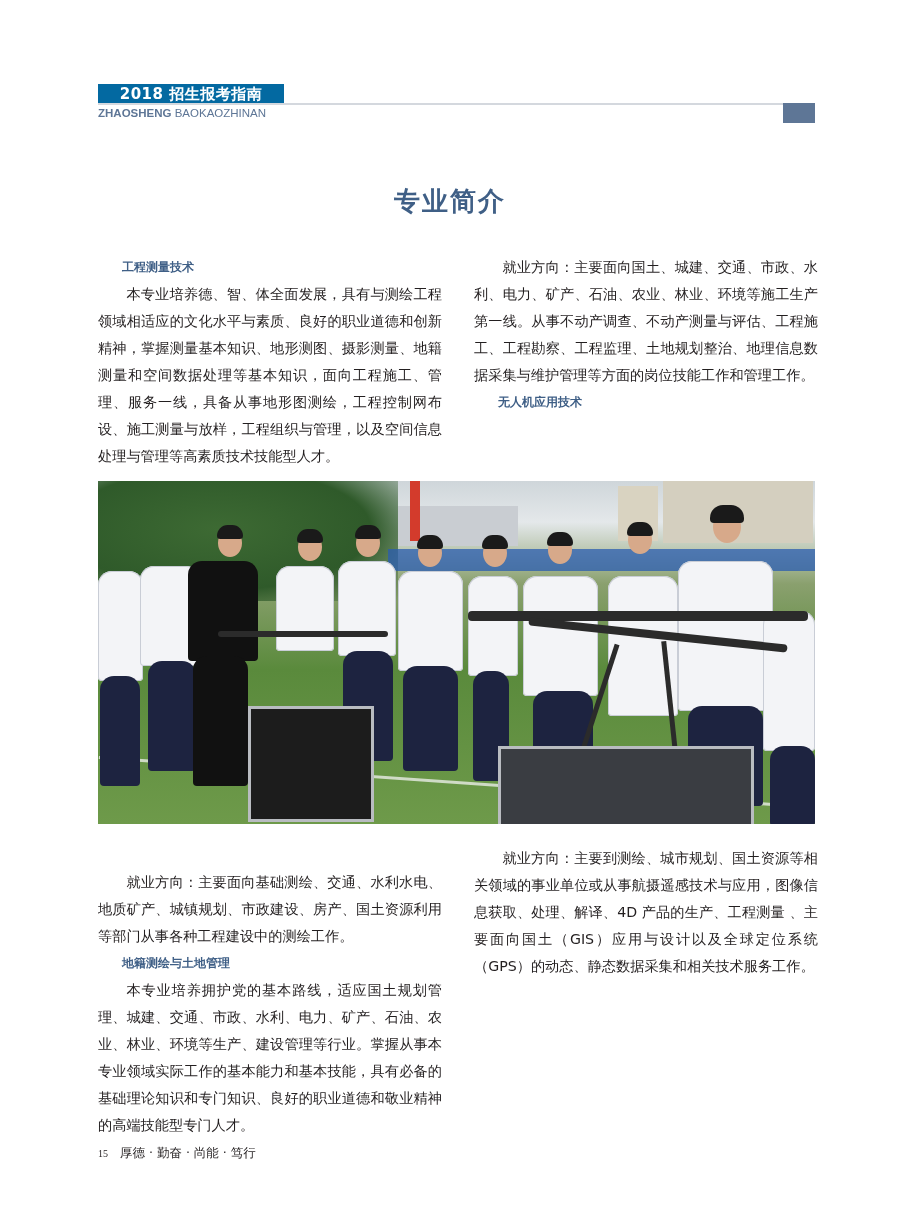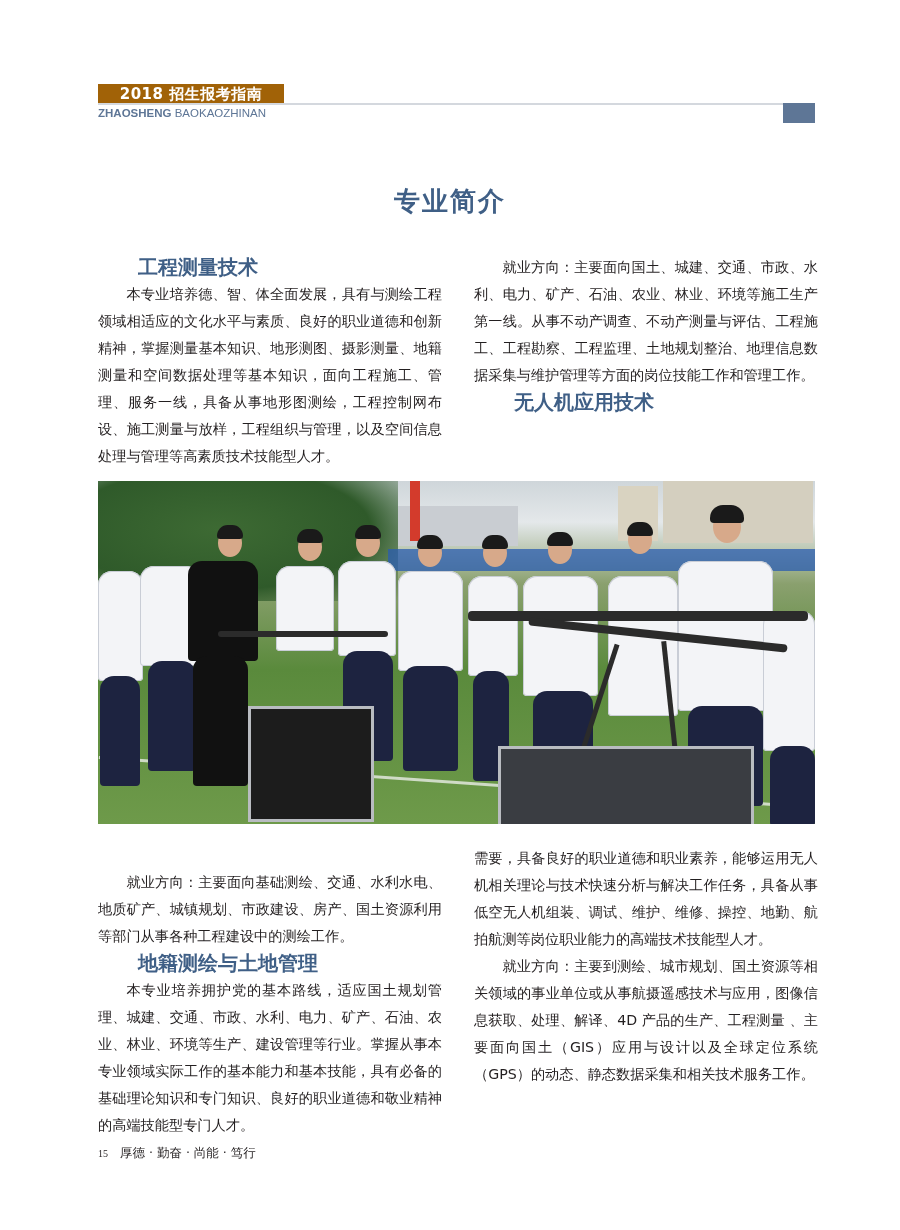--- a/index.html
+++ b/index.html
@@ -1,38 +1,38 @@
 <!DOCTYPE html>
 <html><head>
 <meta charset="utf-8">
 <style>
   html, body { margin: 0; padding: 0; background: #ffffff; }
   body { width: 900px; height: 1230px; position: relative; overflow: hidden;
          font-family: "DejaVu Sans", "Liberation Sans", sans-serif; color: #231f20; }
 
   
   .hdr-band { position: absolute; left: 98px; top: 84px; width: 186px; height: 20px;
-              background: #a16207; color: #fff; font-weight: bold; font-size: 15px;
+              background: #0369a1; color: #fff; font-weight: bold; font-size: 15px;
               line-height: 20px; text-align: center; letter-spacing: 0.5px; }
   .hdr-rule { position: absolute; left: 98px; top: 103px; width: 717px; height: 2px; background: #d4d8de; }
   .hdr-sub { position: absolute; left: 98px; top: 106px; font-size: 11.5px; line-height: 14px;
              color: #5e7696; font-family: "Liberation Sans", sans-serif; }
   .hdr-sub b { font-weight: bold; }
   .hdr-square { position: absolute; left: 783px; top: 103px; width: 32px; height: 20px; background: #5e7696; }
 
   
   .page-title { position: absolute; left: 0; width: 900px; top: 184px; text-align: center;
                 font-family: "DejaVu Serif", "Liberation Serif", serif; font-weight: bold;
                 font-size: 26px; color: #3f5f86; letter-spacing: 2px; }
 
   
   .col { position: absolute; width: 344px; font-size: 14.2px; line-height: 27px; }
   .col p { margin: 0; text-align: justify; text-indent: 2em; }
   .col p.noindent { text-indent: 0; }
-  .col h3 { margin: 0; font-size: 20px; line-height: 27px; font-weight: bold;
+  .col h3 { margin: 0; font-size: 12px; line-height: 27px; font-weight: bold;
             color: #3f5f86; padding-left: 2em; }
   .col .lbl { font-weight: normal; color: #231f20; }
 
   .col-tl { left: 98px; top: 254px; }
   .col-tr { left: 474px; top: 254px; }
   .col-bl { left: 98px; top: 869px; }
   .col-br { left: 474px; top: 845px; }
 
   
   .photo { position: absolute; left: 98px; top: 481px; width: 717px; height: 343px; overflow: hidden;
@@ -138,20 +138,19 @@
   <div class="case" style="left:400px;top:265px;width:250px;height:75px;background:#3a3d42;"></div>
 </div>
 
 <div class="col col-bl">
   <p><span class="lbl">就业方向：</span><span>主要面向基础测绘、交通、水利水电、地质矿产、城镇规划、市政建设、房产、国土资源利用等部门从事各种工程建设中的测绘工作。</span></p>
   <h3>地籍测绘与土地管理</h3>
   <p>本专业培养拥护党的基本路线，适应国土规划管理、城建、交通、市政、水利、电力、矿产、石油、农业、林业、环境等生产、建设管理等行业。掌握从事本专业领域实际工作的基本能力和基本技能，具有必备的基础理论知识和专门知识、良好的职业道德和敬业精神的高端技能型专门人才。</p>
 </div>
 
 <div class="col col-br">
-  <p class="noindent">需要，具备良好的职业道德和职业素养，能够运用无人机相关理论与技术快速分析与解决工作任务，具备从事低空无人机组装、调试、维护、维修、操控、地勤、航拍航测等岗位职业能力的高端技术技能型人才。</p>
   <p><span class="lbl">就业方向：</span><span>主要到测绘、城市规划、国土资源等相关领域的事业单位或从事航摄遥感技术与应用，图像信息获取、处理、解译、4D 产品的生产、工程测量 、主要面向国土（GIS）应用与设计以及全球定位系统（GPS）的动态、静态数据采集和相关技术服务工作。</span></p>
 </div>
 
 <div class="footer">
   <span class="num">15</span>
   <span>厚德 · 勤奋 · 尚能 · 笃行</span>
 </div>
 
 </body></html>

